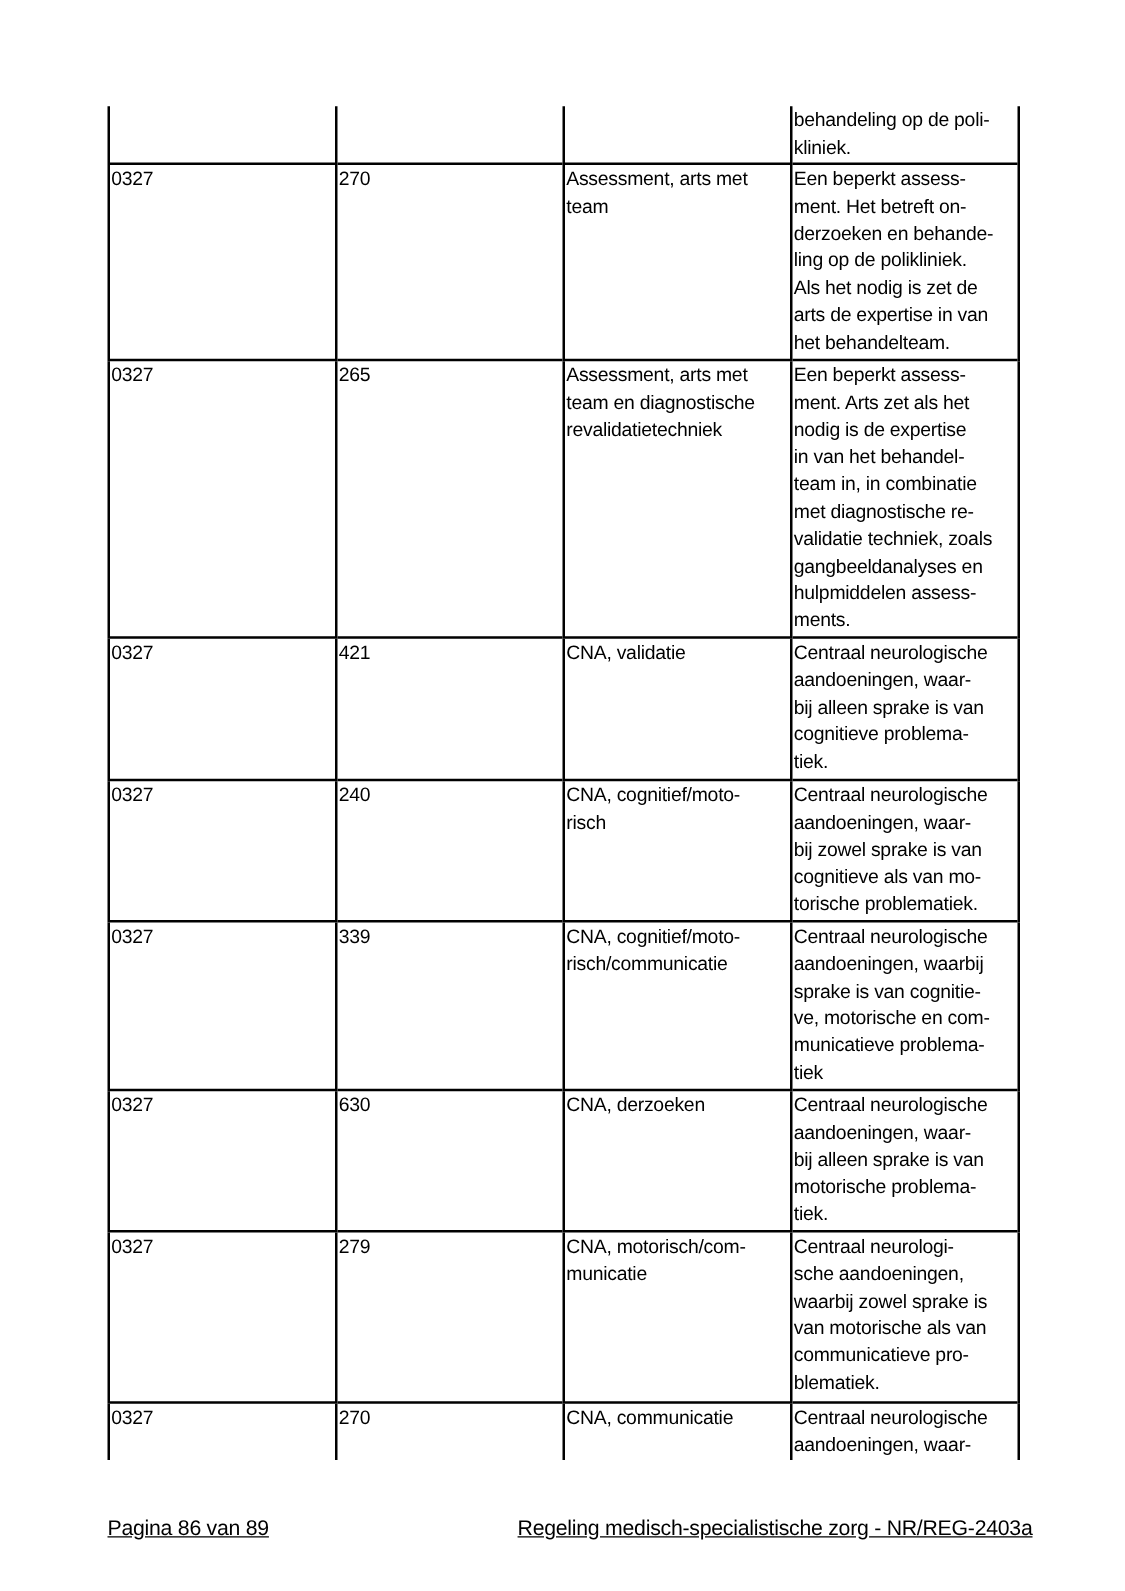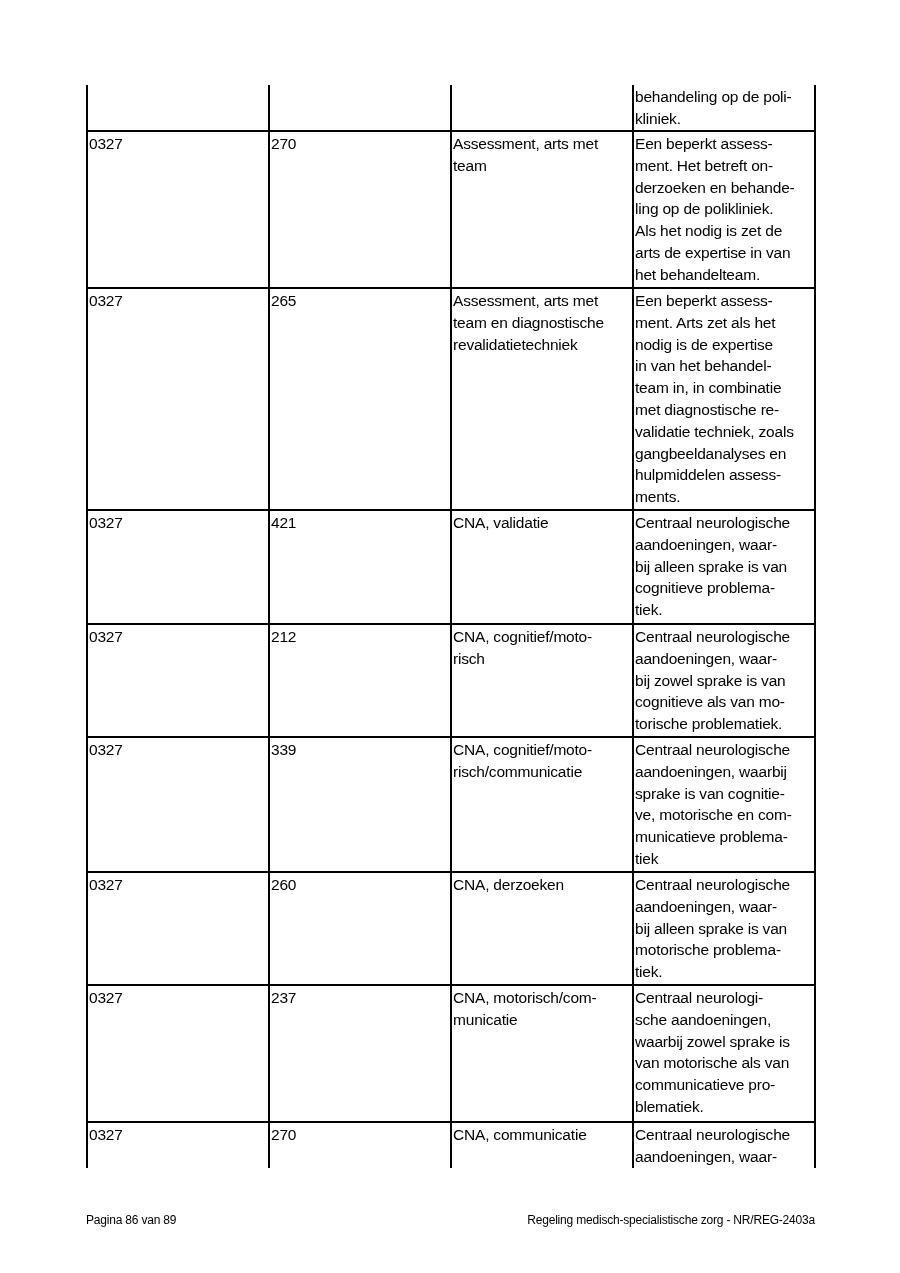--- a/index.html
+++ b/index.html
@@ -6,23 +6,23 @@
   body { width: 900px; height: 1273px; position: relative; overflow: hidden;
          font-family: "Liberation Sans", "DejaVu Sans", sans-serif; color: #000; }
   .page { position: absolute; left: 0; top: 0; width: 900px; height: 1273px; }
   .tbl { position: absolute; left: 86px; top: 85px; width: 730px; border-collapse: collapse; table-layout: fixed; }
   .tbl td { border-left: 2px solid #000; border-right: 2px solid #000; border-top: 2px solid #000;
             vertical-align: top; padding: 1px 0 0 1px; font-size: 15.5px; line-height: 21.8px;
             letter-spacing: -0.2px; white-space: pre-line; overflow: hidden; }
   .tbl tr.cont td { border-top: none; }
   .tbl tr.last td { border-bottom: none; }
   .c1 { width: 180px; } .c2 { width: 180px; } .c3 { width: 180px; } .c4 { width: 180px; }
-  .footer { position: absolute; top: 1213px; font-size: 12px; letter-spacing: -0.2px; }
+  .footer { position: absolute; top: 1213px; font-size: 17px; letter-spacing: -0.2px; text-decoration: underline; }
   .footer.left { left: 86px; }
-  .footer.right { right: 85px; }
+  .footer.right { right: 74px; }
 </style>
 </head>
 <body>
 
 <div class="page">
   <table class="tbl">
     <colgroup>
         <col class="c1">
         <col class="c2">
         <col class="c3">
@@ -71,21 +71,21 @@
         <td>421</td>
         <td>CNA, validatie</td>
         <td>Centraal neurologische
 aandoeningen, waar-
 bij alleen sprake is van
 cognitieve problema-
 tiek.</td>
       </tr>
       <tr style="height:113px">
         <td>0327</td>
-        <td>212</td>
+        <td>240</td>
         <td>CNA, cognitief/moto-
 risch</td>
         <td>Centraal neurologische
 aandoeningen, waar-
 bij zowel sprake is van
 cognitieve als van mo-
 torische problematiek.</td>
       </tr>
       <tr style="height:135px">
         <td>0327</td>
@@ -94,31 +94,31 @@
 risch/communicatie</td>
         <td>Centraal neurologische
 aandoeningen, waarbij
 sprake is van cognitie-
 ve, motorische en com-
 municatieve problema-
 tiek</td>
       </tr>
       <tr style="height:113px">
         <td>0327</td>
-        <td>260</td>
+        <td>630</td>
         <td>CNA, derzoeken</td>
         <td>Centraal neurologische
 aandoeningen, waar-
 bij alleen sprake is van
 motorische problema-
 tiek.</td>
       </tr>
       <tr style="height:137px">
         <td>0327</td>
-        <td>237</td>
+        <td>279</td>
         <td>CNA, motorisch/com-
 municatie</td>
         <td>Centraal neurologi-
 sche aandoeningen,
 waarbij zowel sprake is
 van motorische als van
 communicatieve pro-
 blematiek.</td>
       </tr>
       <tr class="last" style="height:45px">

